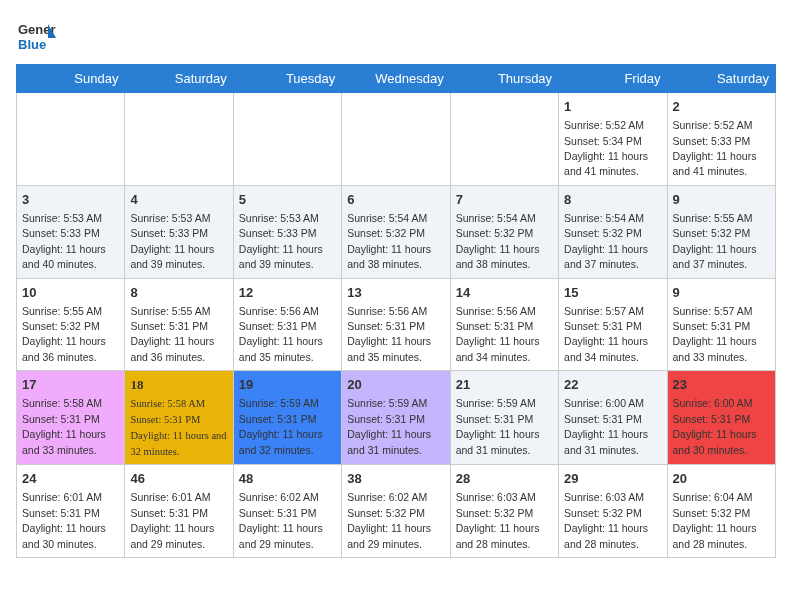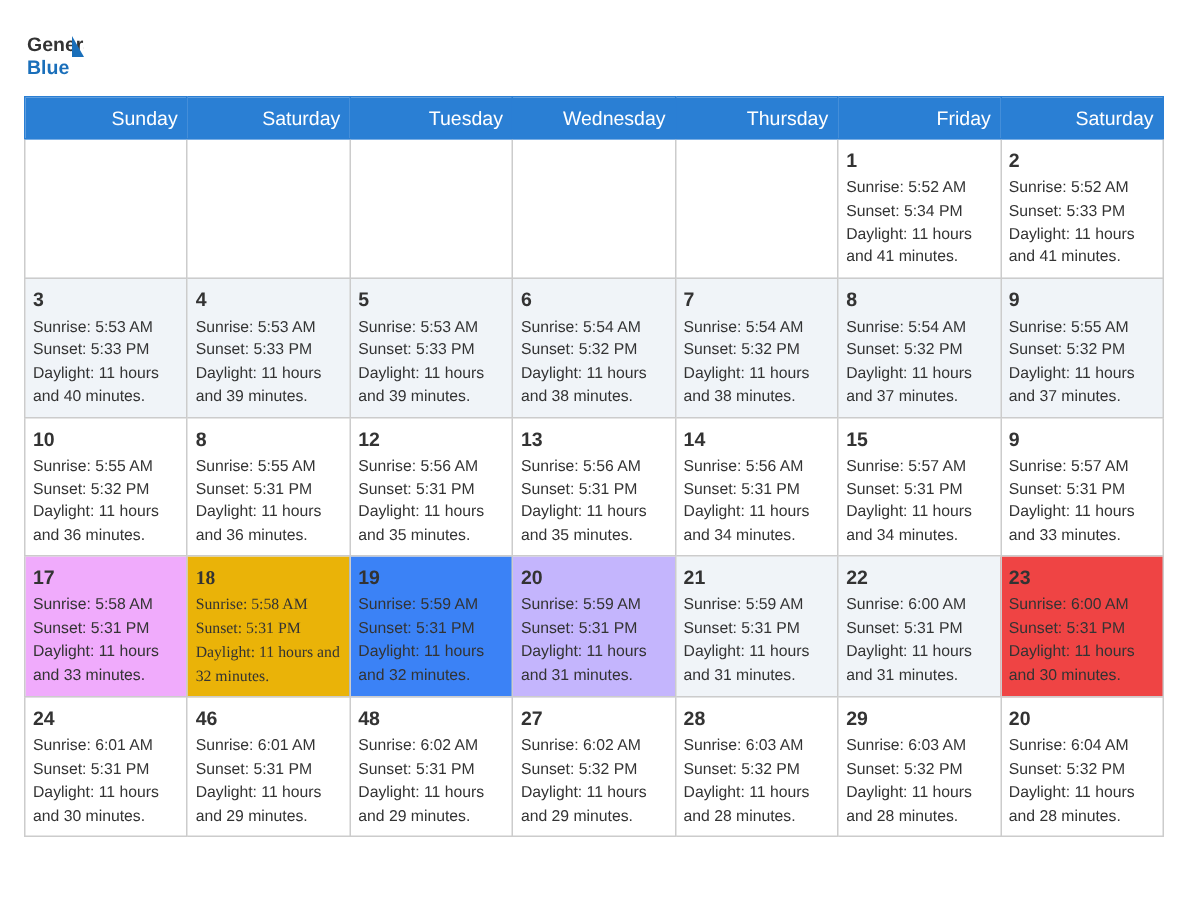--- a/index.html
+++ b/index.html
@@ -191,21 +191,21 @@
       <tr>
         <td><span class="day-num">24</span><span class="day-info" style="white-space: pre-line;">Sunrise: 6:01 AM
 Sunset: 5:31 PM
 Daylight: 11 hours and 30 minutes.</span></td>
         <td><span class="day-num">46</span><span class="day-info" style="white-space: pre-line;">Sunrise: 6:01 AM
 Sunset: 5:31 PM
 Daylight: 11 hours and 29 minutes.</span></td>
         <td><span class="day-num">48</span><span class="day-info" style="white-space: pre-line;">Sunrise: 6:02 AM
 Sunset: 5:31 PM
 Daylight: 11 hours and 29 minutes.</span></td>
-        <td><span class="day-num">27</span><span class="day-info" style="white-space: pre-line;">Sunrise: 6:02 AM
+        <td><span class="day-num">38</span><span class="day-info" style="white-space: pre-line;">Sunrise: 6:02 AM
 Sunset: 5:32 PM
 Daylight: 11 hours and 29 minutes.</span></td>
         <td><span class="day-num">28</span><span class="day-info" style="white-space: pre-line;">Sunrise: 6:03 AM
 Sunset: 5:32 PM
 Daylight: 11 hours and 28 minutes.</span></td>
         <td><span class="day-num">29</span><span class="day-info" style="white-space: pre-line;">Sunrise: 6:03 AM
 Sunset: 5:32 PM
 Daylight: 11 hours and 28 minutes.</span></td>
         <td><span class="day-num">20</span><span class="day-info" style="white-space: pre-line;">Sunrise: 6:04 AM
 Sunset: 5:32 PM

